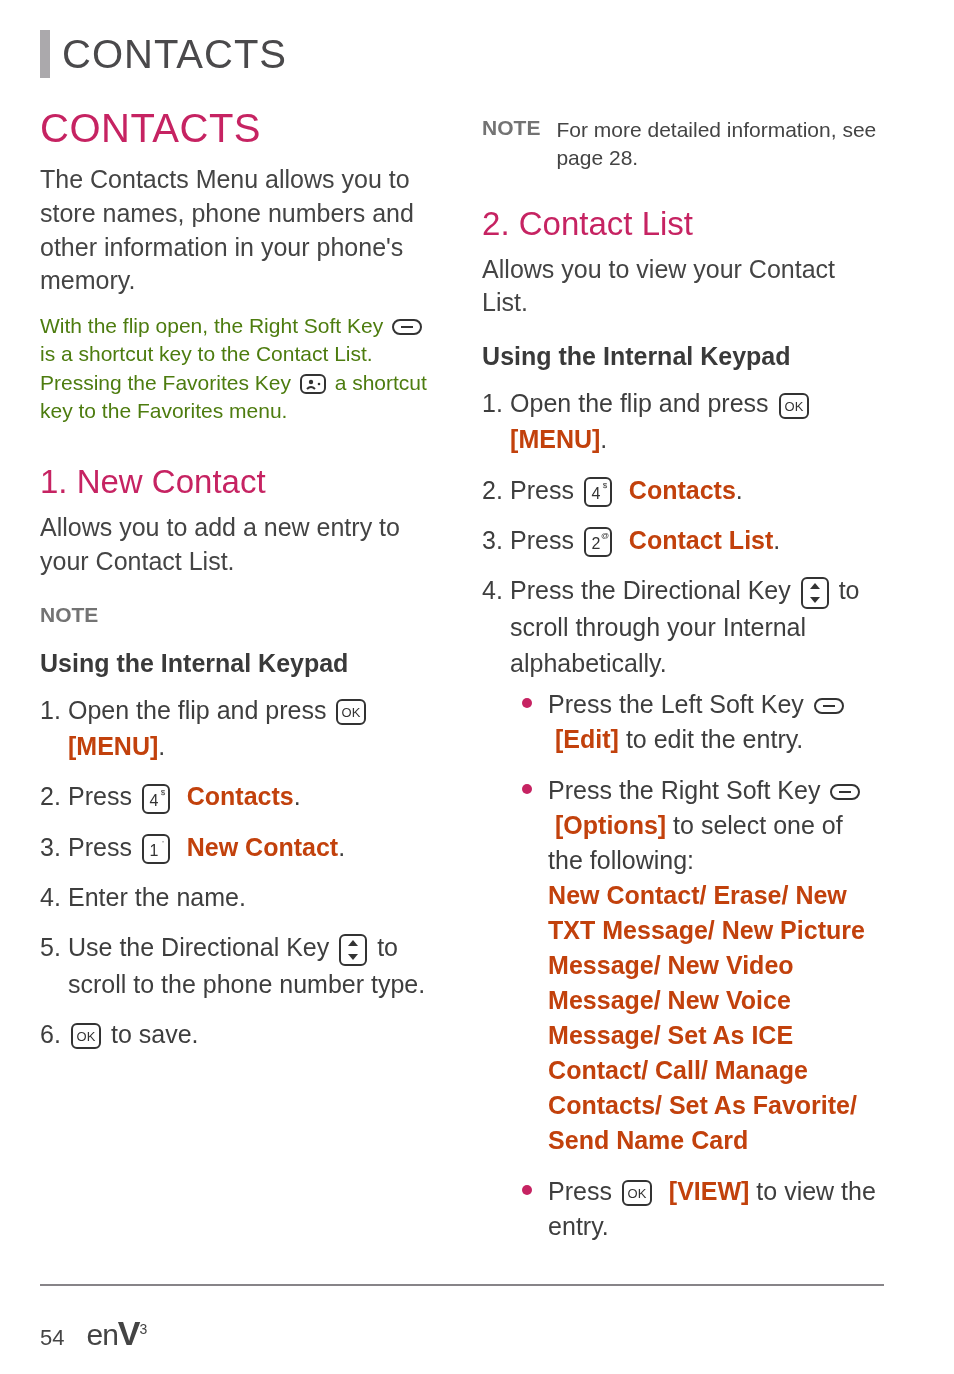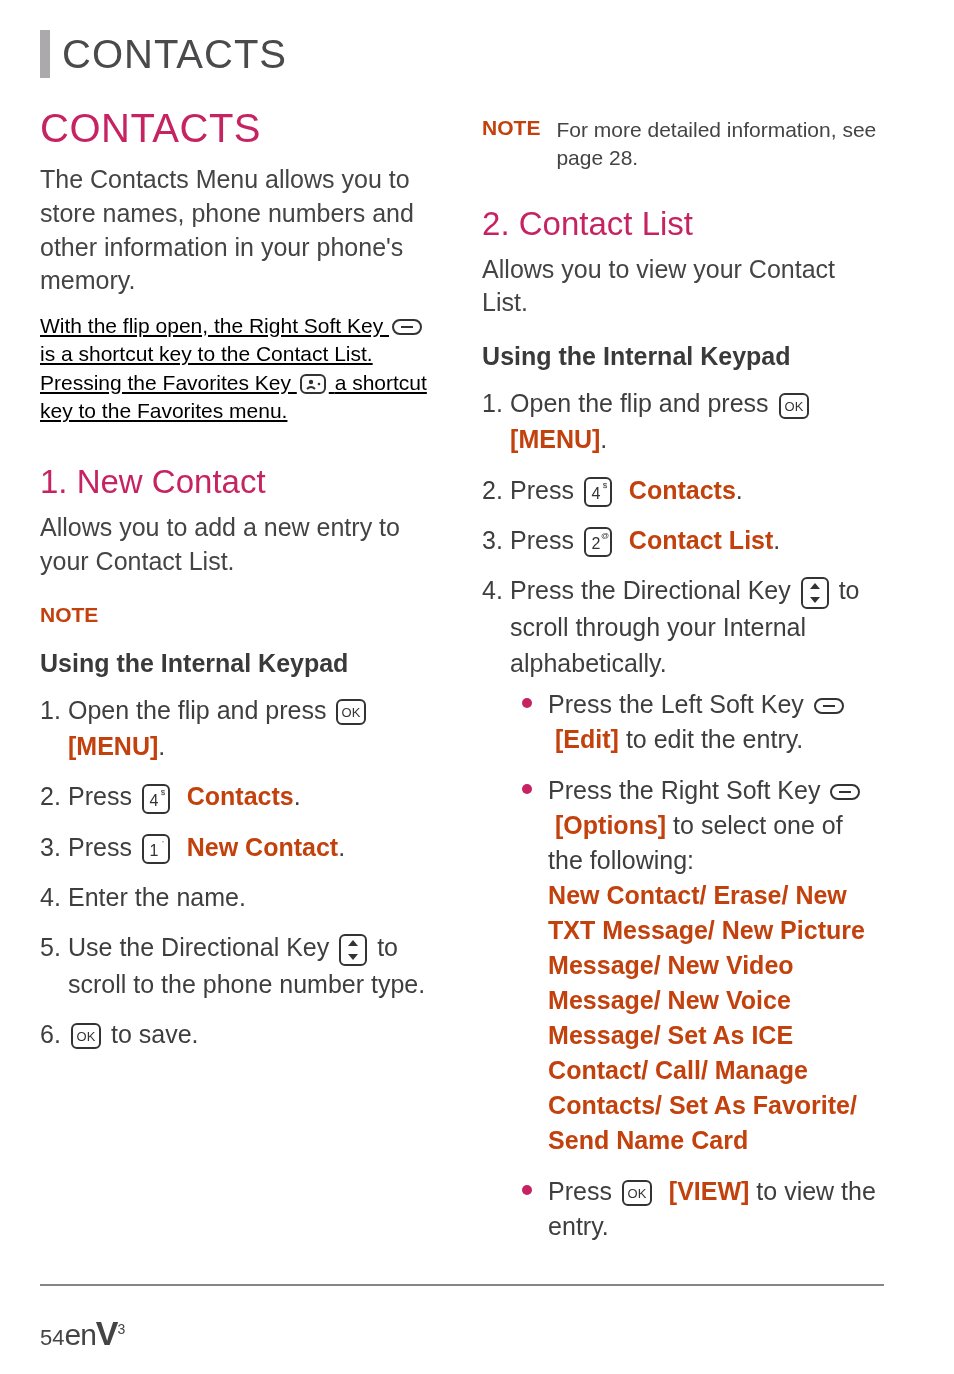--- a/index.html
+++ b/index.html
@@ -64,31 +64,30 @@
   }
   .shortcut-label {
     color: #c62362;
     font-weight: 700;
     font-size: 21px;
     letter-spacing: 0.5px;
   }
   .shortcut-text {
     font-size: 21px;
     line-height: 1.35;
-    color: #000000;
+    color: #4d7c0f;
     margin-bottom: 20px;
-    text-decoration: underline;
   }
   .note {
     display: flex;
     gap: 16px;
     margin: 10px 0 14px 0;
   }
   .note-label {
-    color: #c2410c;
+    color: #737373;
     font-weight: 700;
     font-size: 21px;
     flex: none;
     text-align: center;
   }
   .note-text {
     font-size: 21px;
     line-height: 1.35;
     color: #444;
   }
@@ -145,20 +144,21 @@
   .icon {
     display: inline-flex;
     vertical-align: middle;
     margin: 0 3px;
     justify-content: center;
   }
   .icon svg { display: block; }
   .footer {
     display: flex;
     align-items: baseline;
+    gap: 22px;
     padding-top: 10px;
     margin-top: auto;
   }
   .footer-rule-top {
     border-top: 2px solid #878488;
     margin: 18px 0 18px 0;
   }
   .page-num { font-size: 22px; color: #444; }
   .logo {
     font-size: 30px;

